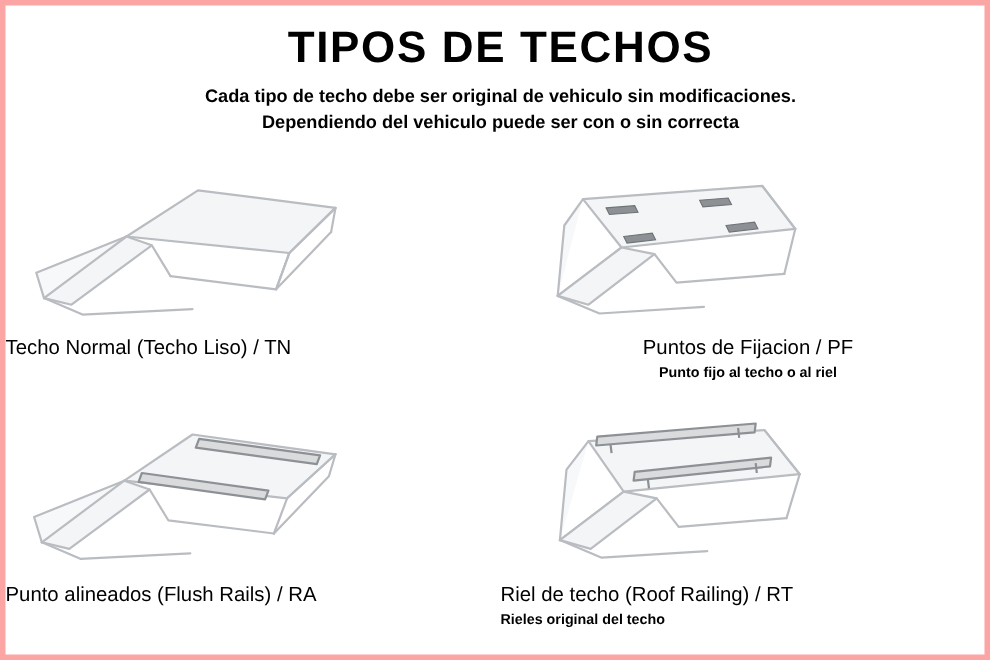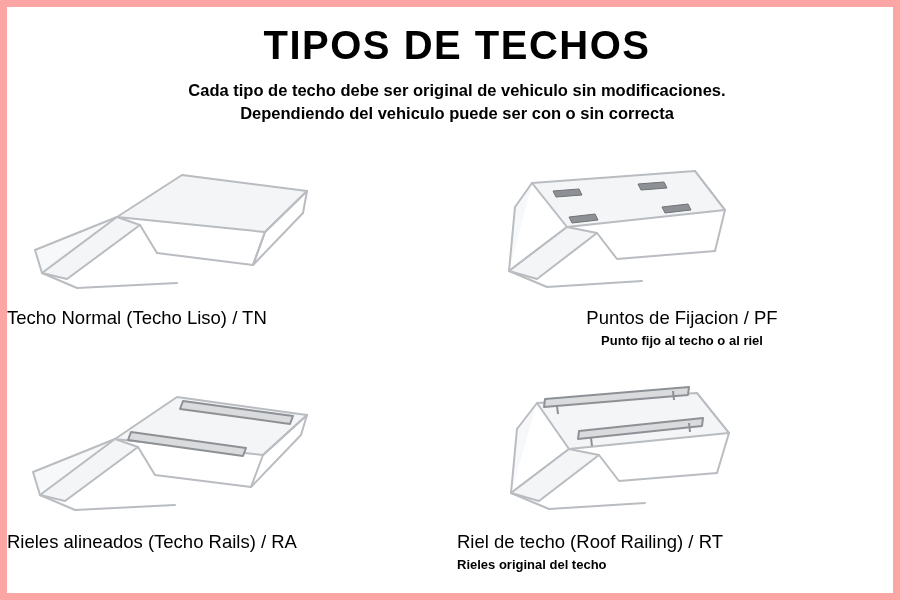--- a/index.html
+++ b/index.html
@@ -13,21 +13,21 @@
     font-family: "Liberation Sans", sans-serif;
     color: #000000;
     overflow: hidden;
     position: relative;
   }
   .frame {
     position: absolute;
     left: 0; top: 0;
     width: 900px;
     height: 600px;
-    border: 7px solid #fca5a5;
+    border: 5px solid #fca5a5;
     box-sizing: border-box;
     background: #fff;
   }
   .page {
     position: absolute;
     left: 0; top: 0;
     width: 900px;
     height: 600px;
     box-sizing: border-box;
     padding: 0;
@@ -179,21 +179,21 @@
               <path d="M33 120 L68 135 L168 130"></path>
               <path d="M300 40 L294 60 L244 112"></path>
             </g>
 
             <g fill="#d9dbdd" stroke="#8d9195" stroke-width="2" stroke-linejoin="round">
               <path d="M176 26 L286 41 L283 49 L173 34 Z"></path>
               <path d="M124 57 L239 73 L236 81 L121 65 Z"></path>
             </g>
           </svg>
         </div>
-        <div class="cap-main">Rieles alineados (Techo Rails) / RA</div>
+        <div class="cap-main">Punto alineados (Flush Rails) / RA</div>
       </div>
 
       <div class="cell c3">
         <div class="art">
           <svg width="450" height="150" viewBox="0 0 450 150" xmlns="http://www.w3.org/2000/svg">
             <g fill="none" stroke="#b9bcc0" stroke-width="2" stroke-linejoin="round" stroke-linecap="round">
               <path d="M80 28 L240 18 L272 58 L112 74 Z" fill="#f4f5f6"></path>
               <path d="M112 74 L54 118"></path>
               <path d="M80 28 L60 54 L54 118" fill="#f7f8f9"></path>
               <path d="M272 58 L260 98"></path>

